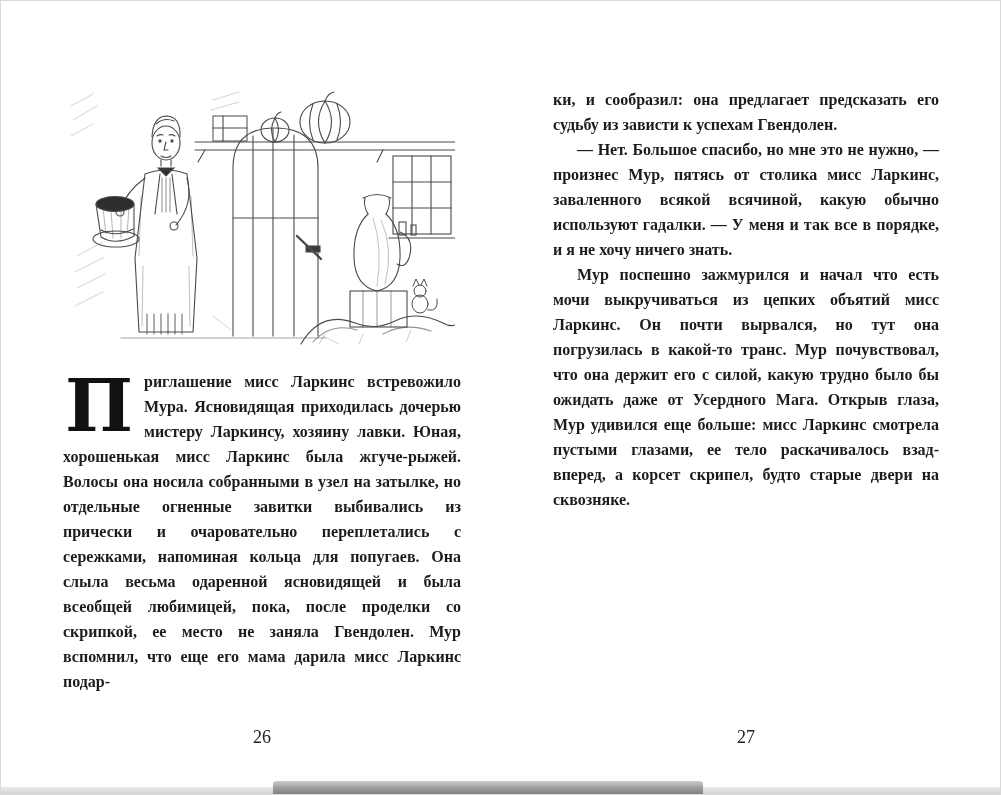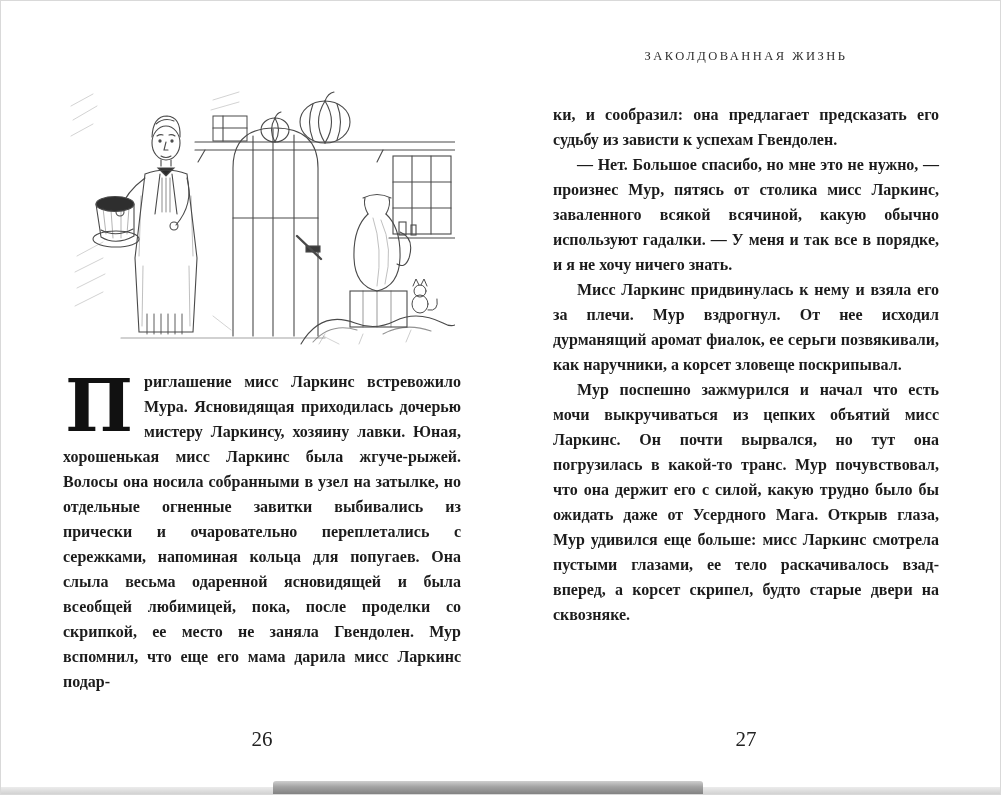--- a/index.html
+++ b/index.html
@@ -58,21 +58,21 @@
     color: #111;
   }
 
   .text-block { margin-top: 38px; }
 
   .pagenum {
     position: absolute;
     left: 0; right: 0;
     top: 641px;
     text-align: center;
-    font-size: 21px;
+    font-size: 18px;
     color: #222;
   }
   .page.right .pagenum { top: 678px; }
 
   .book-edge {
     position: absolute;
     bottom: 0;
     left: 272px;
     width: 430px;
     height: 13px;
@@ -243,26 +243,24 @@
 
 
     <p class="body-text opening">
       <span class="dropcap">П</span><span>риглашение мисс Ларкинс встревожило Мура. Ясновидящая приходилась дочерью мистеру Ларкинсу, хозяину лавки. Юная, хорошенькая мисс Ларкинс была жгуче-рыжей. Волосы она носила собранными в узел на затылке, но отдельные огненные завитки выбивались из прически и очаровательно переплетались с сережками, напоминая кольца для попугаев. Она слыла весьма одаренной ясновидящей и была всеобщей любимицей, пока, после проделки со скрипкой, ее место не заняла Гвендолен. Мур вспомнил, что еще его мама дарила мисс Ларкинс подар-</span>
     </p>
 
     <div class="pagenum">26</div>
   </div>
 
   <div class="page right">
-    <div class="running-header">ЗАКОЛДОВАННАЯ ЖИЗНЬ</div>
 
     <div class="text-block">
       <p class="body-text">ки, и сообразил: она предлагает предсказать его судьбу из зависти к успехам Гвендолен.</p>
       <p class="body-text indent">— Нет. Большое спасибо, но мне это не нужно, — произнес Мур, пятясь от столика мисс Ларкинс, заваленного всякой всячиной, какую обычно используют гадалки. — У меня и так все в порядке, и я не хочу ничего знать.</p>
-      <p class="body-text indent">Мисс Ларкинс придвинулась к нему и взяла его за плечи. Мур вздрогнул. От нее исходил дурманящий аромат фиалок, ее серьги позвякивали, как наручники, а корсет зловеще поскрипывал.</p>
       <p class="body-text indent">Мур поспешно зажмурился и начал что есть мочи выкручиваться из цепких объятий мисс Ларкинс. Он почти вырвался, но тут она погрузилась в какой-то транс. Мур почувствовал, что она держит его с силой, какую трудно было бы ожидать даже от Усердного Мага. Открыв глаза, Мур удивился еще больше: мисс Ларкинс смотрела пустыми глазами, ее тело раскачивалось взад-вперед, а корсет скрипел, будто старые двери на сквозняке.</p>
     </div>
 
     <div class="pagenum">27</div>
   </div>
 
   <div class="book-edge-side l"></div>
   <div class="book-edge-side r"></div>
   <div class="book-edge"></div>
 </div>

